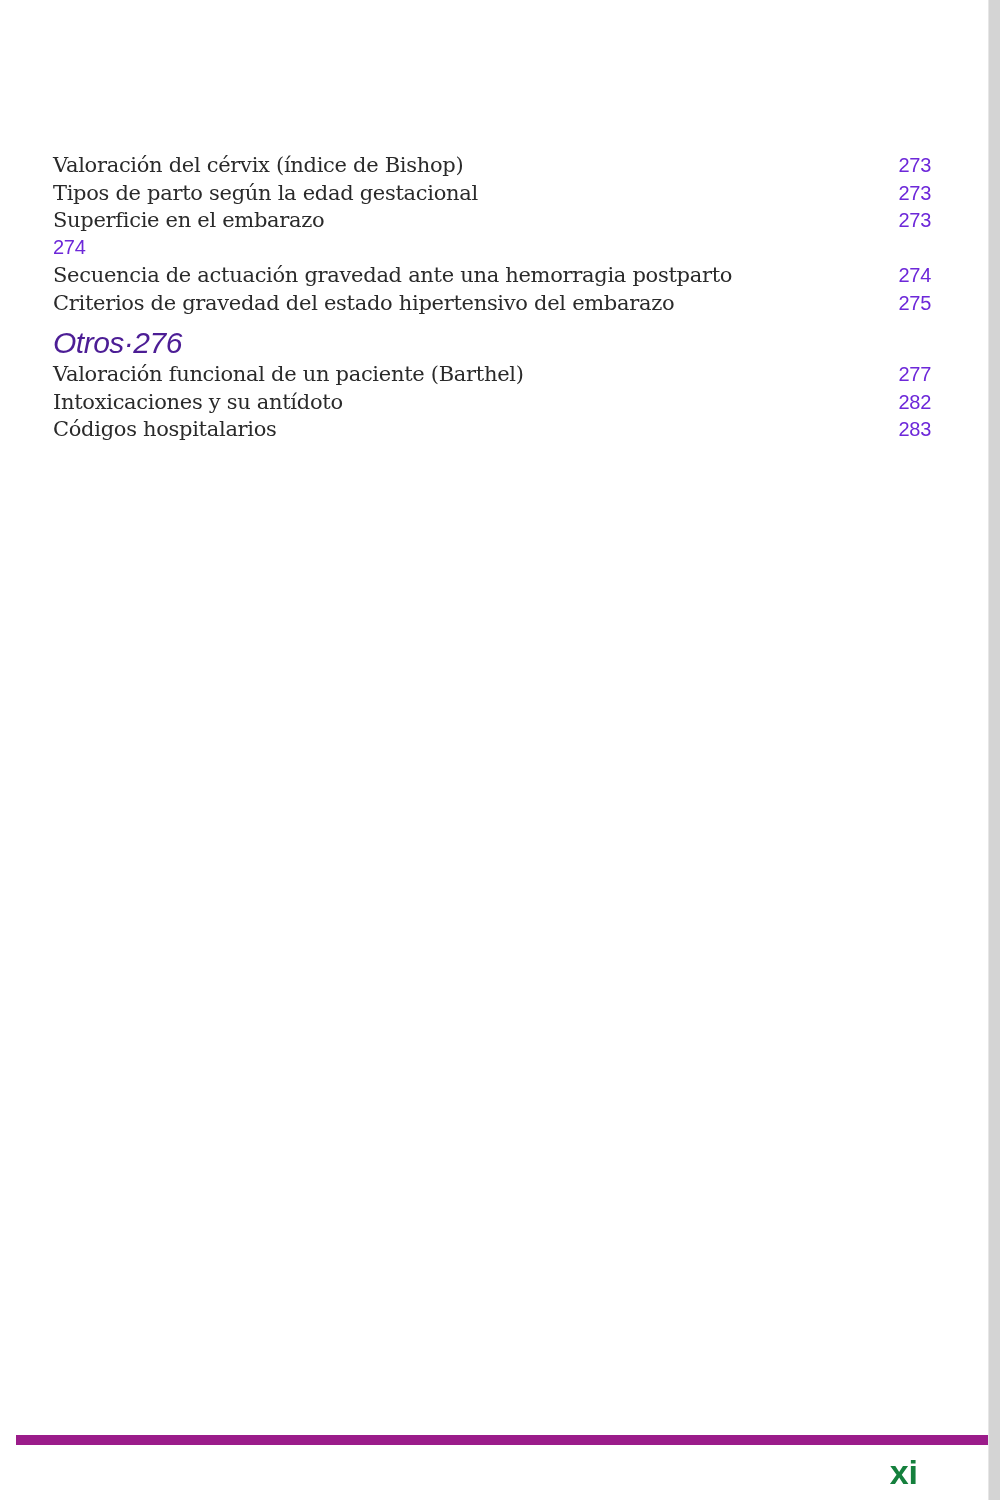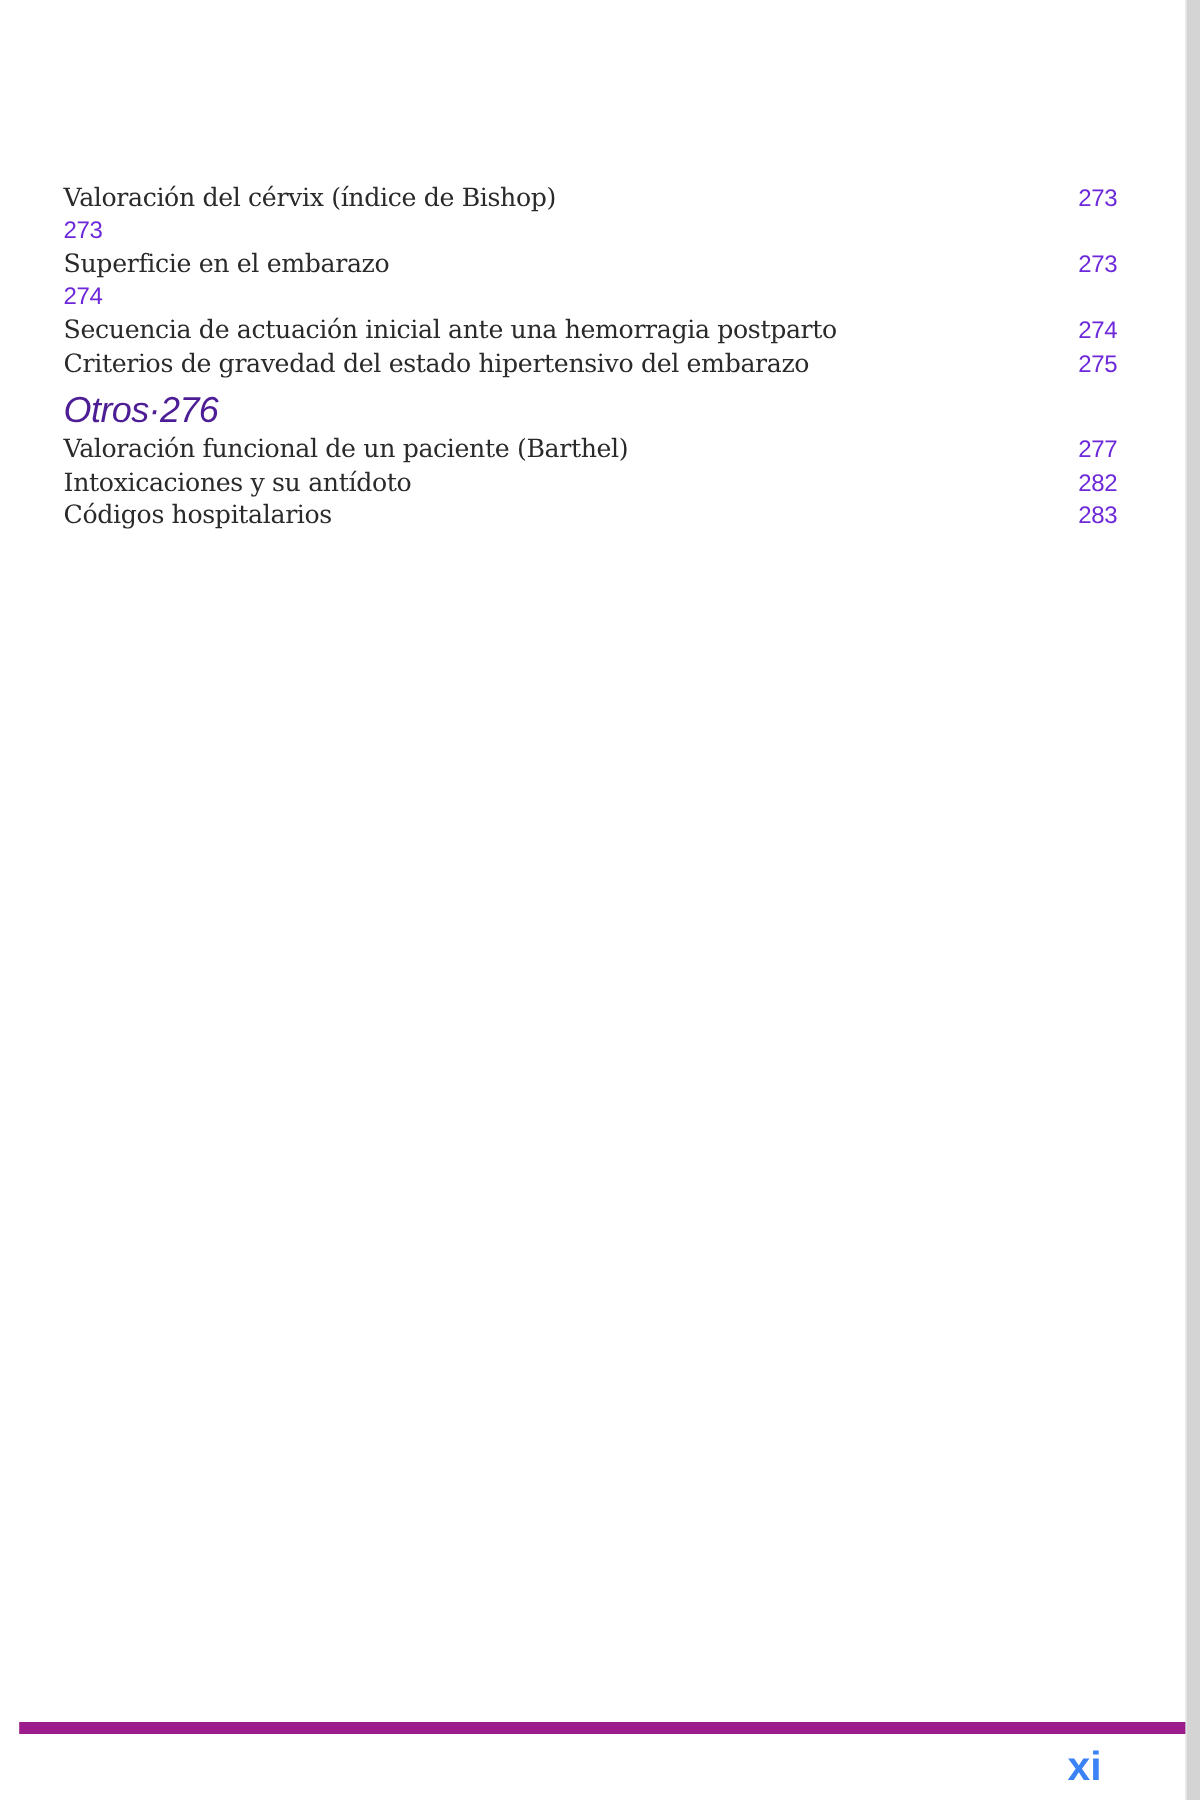--- a/index.html
+++ b/index.html
@@ -5,43 +5,44 @@
   html, body { margin:0; padding:0; }
   body { width:1000px; height:1500px; position:relative; background:#ffffff; overflow:hidden; }
   .page { position:absolute; left:16px; top:0; width:988px; height:1252px; background:#ffffff; }
   .gutter { position:absolute; left:988px; top:0; width:12px; height:1500px; background:#d4d4d4; border-left:1px solid #e6e6e6; box-sizing:border-box; }
   .toc { position:absolute; left:37px; top:153px; width:878px; }
   .row { display:flex; justify-content:space-between; align-items:baseline; height:27.5px; font-family:"DejaVu Serif", serif; font-size:21px; color:#2a2a2a; letter-spacing:-0.3px; }
   .row .label { white-space:nowrap; }
   .row .page-num { font-family:"Liberation Sans", sans-serif; font-size:20px; color:#6d28d9; }
   .section-title { font-family:"Liberation Sans", sans-serif; font-style:italic; font-size:30px; color:#4c1d95; margin:6px 0 0 0; height:38px; line-height:38px; letter-spacing:-0.5px; }
   .rule { position:absolute; left:0; top:1435px; width:988px; height:10px; background:#9b1c8a; }
-  .folio { position:absolute; right:86px; top:1453px; font-family:"Liberation Sans", sans-serif; font-weight:bold; font-size:34px; color:#3b82f6; }
+  .folio { position:absolute; right:86px; top:1453px; font-family:"Liberation Sans", sans-serif; font-weight:bold; font-size:34px; color:#15803d; }
 </style>
 </head>
 <body>
 
 <div class="page">
   <div class="toc">
     <div class="row">
         <span class="label">Valoración del cérvix (índice de Bishop)</span>
         <span class="page-num">273</span>
       </div>
     <div class="row">
+        <span class="label">Tipos de parto según la edad gestacional</span>
         <span class="page-num">273</span>
       </div>
     <div class="row">
         <span class="label">Superficie en el embarazo</span>
         <span class="page-num">273</span>
       </div>
     <div class="row">
         <span class="page-num">274</span>
       </div>
     <div class="row">
-        <span class="label">Secuencia de actuación inicial ante una hemorragia postparto</span>
+        <span class="label">Secuencia de actuación gravedad ante una hemorragia postparto</span>
         <span class="page-num">274</span>
       </div>
     <div class="row">
         <span class="label">Criterios de gravedad del estado hipertensivo del embarazo</span>
         <span class="page-num">275</span>
       </div>
 
     <div class="section-title">Otros·276</div>
 
     <div class="row">

